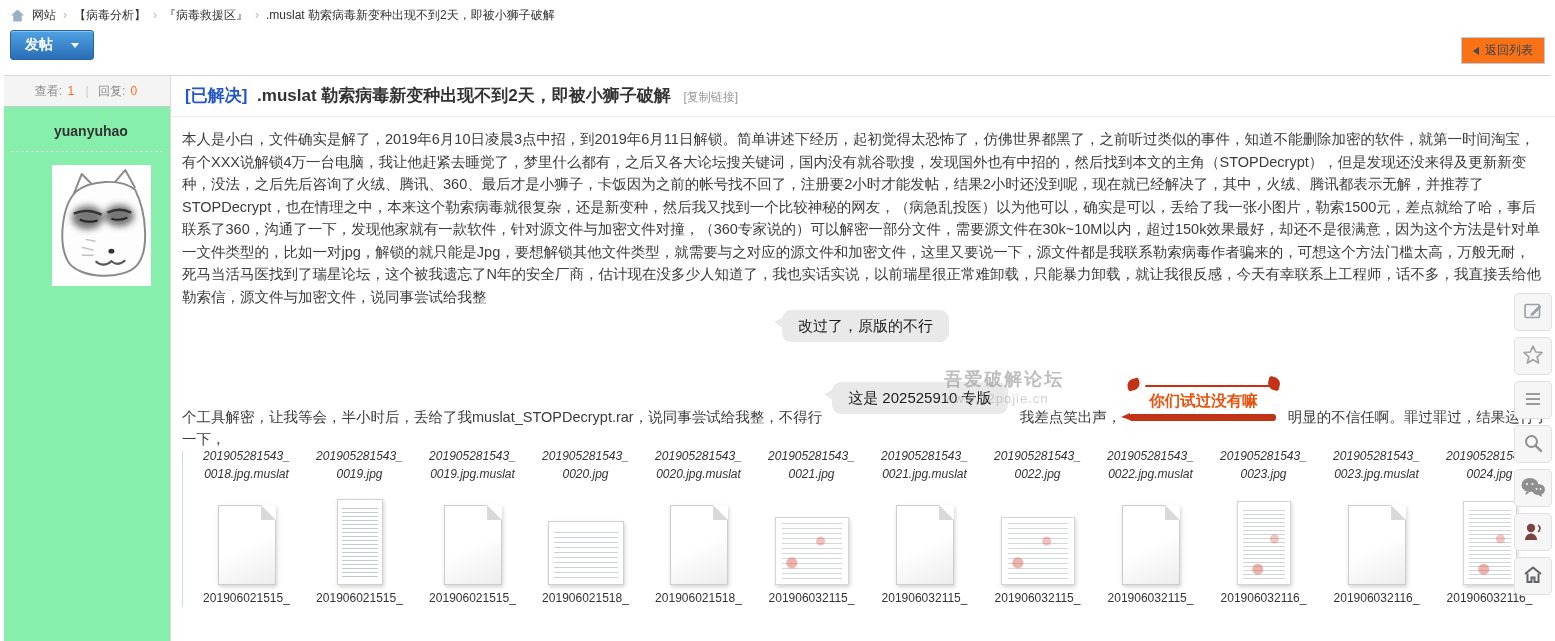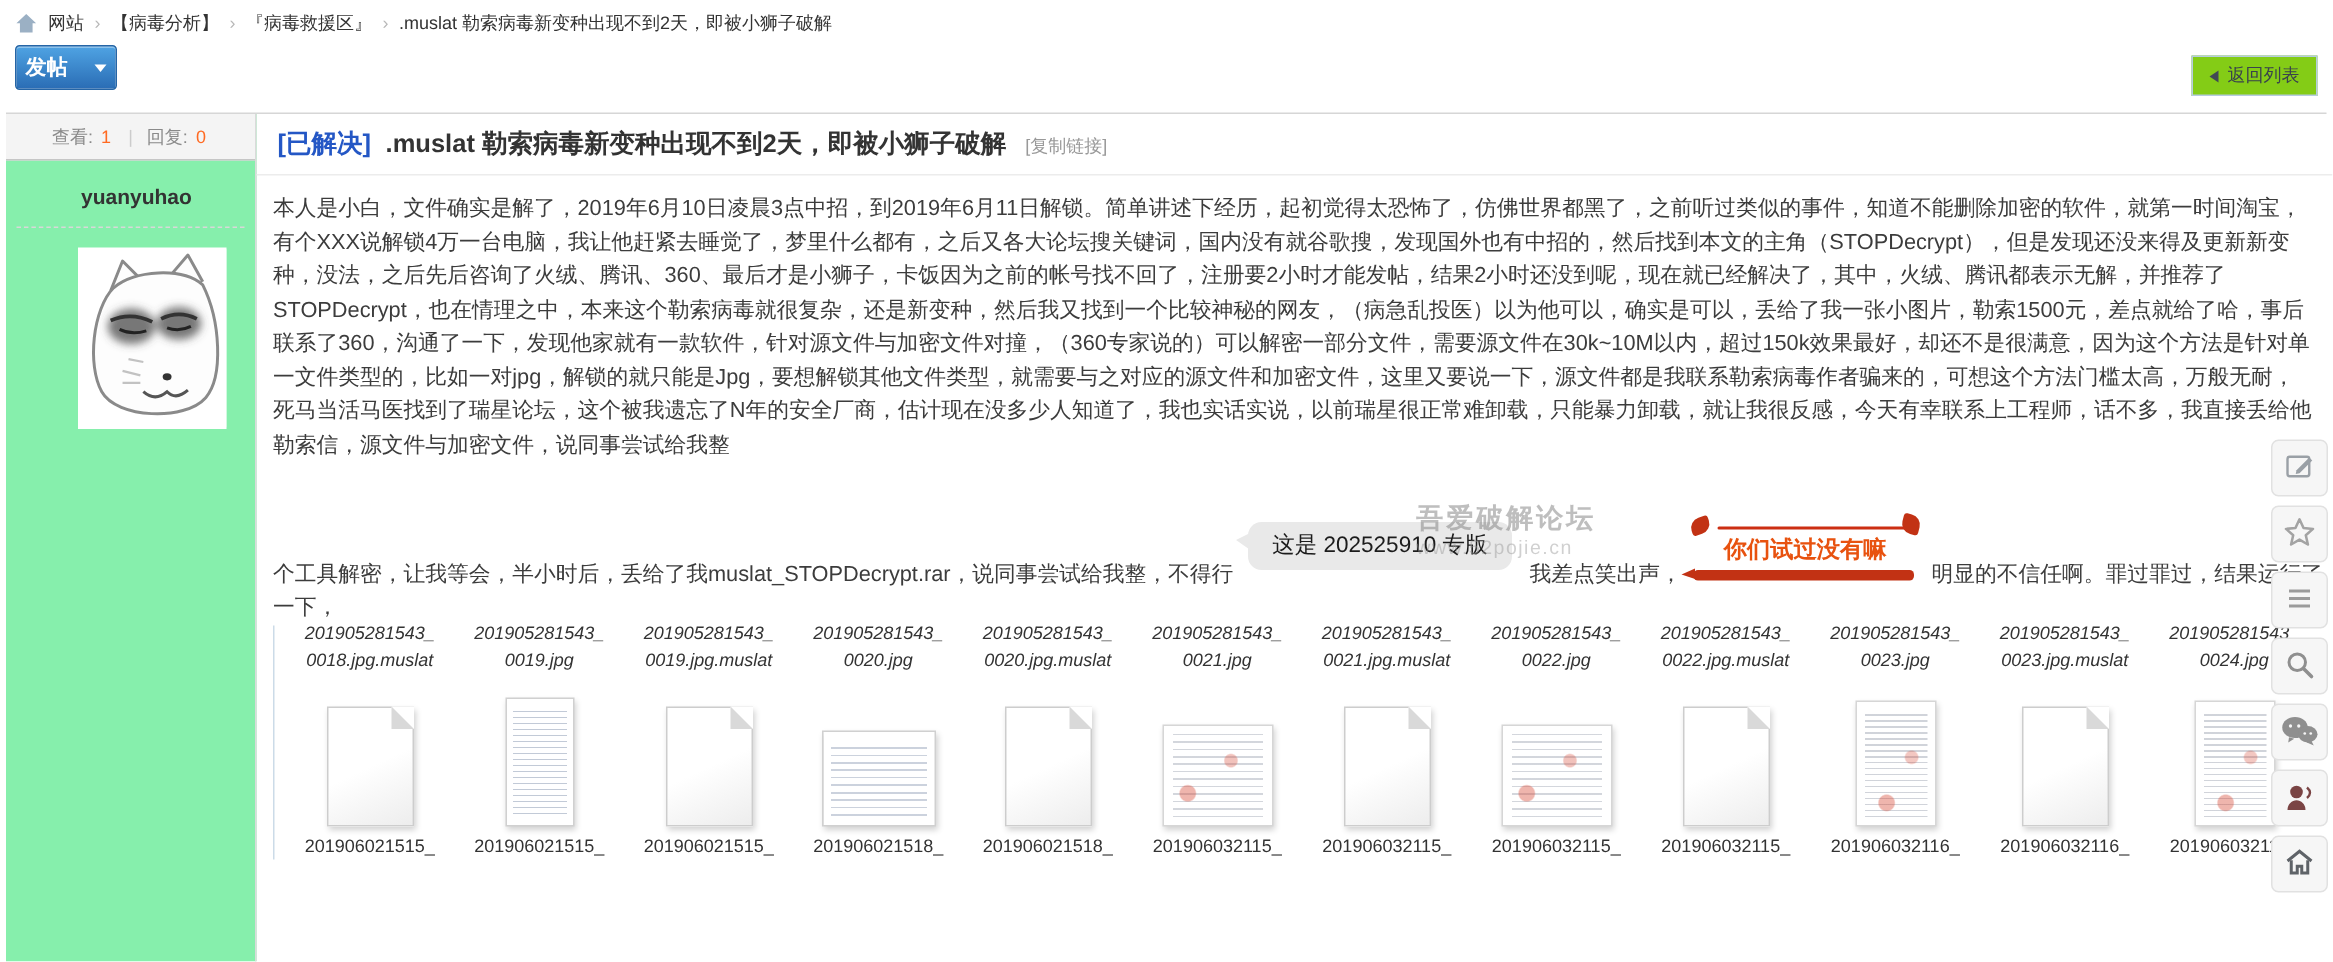--- a/index.html
+++ b/index.html
@@ -7,23 +7,23 @@
   .page{position:relative;width:1555px;height:641px;background:#fff;}
   a{cursor:pointer;}
 
   
   .breadcrumb{position:absolute;top:5px;left:10px;height:20px;display:flex;align-items:center;gap:7px;font-size:12px;color:#555;}
   .bc-item{color:#333;text-decoration:none;text-align:center;}
   .bc-sep{color:#b8b8b8;}
   .home-ic{display:inline-flex;align-items:center;}
 
   
-  .post-btn{position:absolute;top:30px;left:10px;width:68px;height:30px;background:linear-gradient(#4fa3e3,#2a6db5);border:1px solid #2565a6;border-radius:3px;color:#fff;font-size:14px;font-weight:bold;display:flex;align-items:center;justify-content:center;gap:18px;box-shadow:inset 0 1px 0 rgba(255,255,255,.35);cursor:pointer;}
+  .post-btn{position:absolute;top:30px;left:10px;width:84px;height:30px;background:linear-gradient(#4fa3e3,#2a6db5);border:1px solid #2565a6;border-radius:3px;color:#fff;font-size:14px;font-weight:bold;display:flex;align-items:center;justify-content:center;gap:18px;box-shadow:inset 0 1px 0 rgba(255,255,255,.35);cursor:pointer;}
   .caret{width:0;height:0;border-left:4px solid transparent;border-right:4px solid transparent;border-top:5px solid #fff;}
-  .back-btn{position:absolute;top:37px;right:10px;height:27px;padding:0 11px;background:#84cc16;border:1px solid #b6cce0;color:#39424d;font-size:12px;display:flex;align-items:center;gap:6px;cursor:pointer;}
+  .back-btn{position:absolute;top:37px;right:10px;height:27px;padding:0 11px;background:#f97316;border:1px solid #b6cce0;color:#39424d;font-size:12px;display:flex;align-items:center;gap:6px;cursor:pointer;}
   .tri-left{width:0;height:0;border-top:4px solid transparent;border-bottom:4px solid transparent;border-right:6px solid #414a55;}
 
   .main-sep{position:absolute;top:75px;left:4px;right:4px;border-top:1px solid #d6d6d6;}
 
   
   .left-col{position:absolute;top:76px;left:4px;width:167px;bottom:0;background:#86efac;border-right:1px solid #dadada;box-sizing:border-box;}
   .stats{height:30px;line-height:30px;text-align:center;background:#f4f4f4;border-bottom:1px solid #c6c6c6;font-size:12px;color:#8a8a8a;white-space:nowrap;}
   .stats .num{color:#ff6a22;margin:0 2px;}
   .stats .sep{color:#ccc;margin:0 6px;}
   .username{margin:16px 0 0 50px;font-size:14px;font-weight:bold;color:#333;cursor:pointer;}
@@ -154,20 +154,23 @@
   <main class="content">
     <div class="title-row">
       <span class="tag">[已解决]</span>
       <span>.muslat 勒索病毒新变种出现不到2天，即被小狮子破解</span>
       <a class="copylink">[复制链接]</a>
     </div>
 
     <div class="post-body">
       <p class="pt">本人是小白，文件确实是解了，2019年6月10日凌晨3点中招，到2019年6月11日解锁。简单讲述下经历，起初觉得太恐怖了，仿佛世界都黑了，之前听过类似的事件，知道不能删除加密的软件，就第一时间淘宝，有个XXX说解锁4万一台电脑，我让他赶紧去睡觉了，梦里什么都有，之后又各大论坛搜关键词，国内没有就谷歌搜，发现国外也有中招的，然后找到本文的主角（STOPDecrypt），但是发现还没来得及更新新变种，没法，之后先后咨询了火绒、腾讯、360、最后才是小狮子，卡饭因为之前的帐号找不回了，注册要2小时才能发帖，结果2小时还没到呢，现在就已经解决了，其中，火绒、腾讯都表示无解，并推荐了STOPDecrypt，也在情理之中，本来这个勒索病毒就很复杂，还是新变种，然后我又找到一个比较神秘的网友，（病急乱投医）以为他可以，确实是可以，丢给了我一张小图片，勒索1500元，差点就给了哈，事后联系了360，沟通了一下，发现他家就有一款软件，针对源文件与加密文件对撞，（360专家说的）可以解密一部分文件，需要源文件在30k~10M以内，超过150k效果最好，却还不是很满意，因为这个方法是针对单一文件类型的，比如一对jpg，解锁的就只能是Jpg，要想解锁其他文件类型，就需要与之对应的源文件和加密文件，这里又要说一下，源文件都是我联系勒索病毒作者骗来的，可想这个方法门槛太高，万般无耐，死马当活马医找到了瑞星论坛，这个被我遗忘了N年的安全厂商，估计现在没多少人知道了，我也实话实说，以前瑞星很正常难卸载，只能暴力卸载，就让我很反感，今天有幸联系上工程师，话不多，我直接丢给他勒索信，源文件与加密文件，说同事尝试给我整</p>
 
+      <div class="shot1">
+        <span class="bubble">改过了，原版的不行</span>
+      </div>
 
       <div class="line8">
         <span class="txt">个工具解密，让我等会，半小时后，丢给了我muslat_STOPDecrypt.rar，说同事尝试给我整，不得行</span>
         <span class="b2wrap">
           <span class="bubble">这是 202525910 专版</span>
           <span class="wm">
             <span class="wm1">吾爱破解论坛</span>
             <span class="wm2">www.52pojie.cn</span>
           </span>
         </span>

